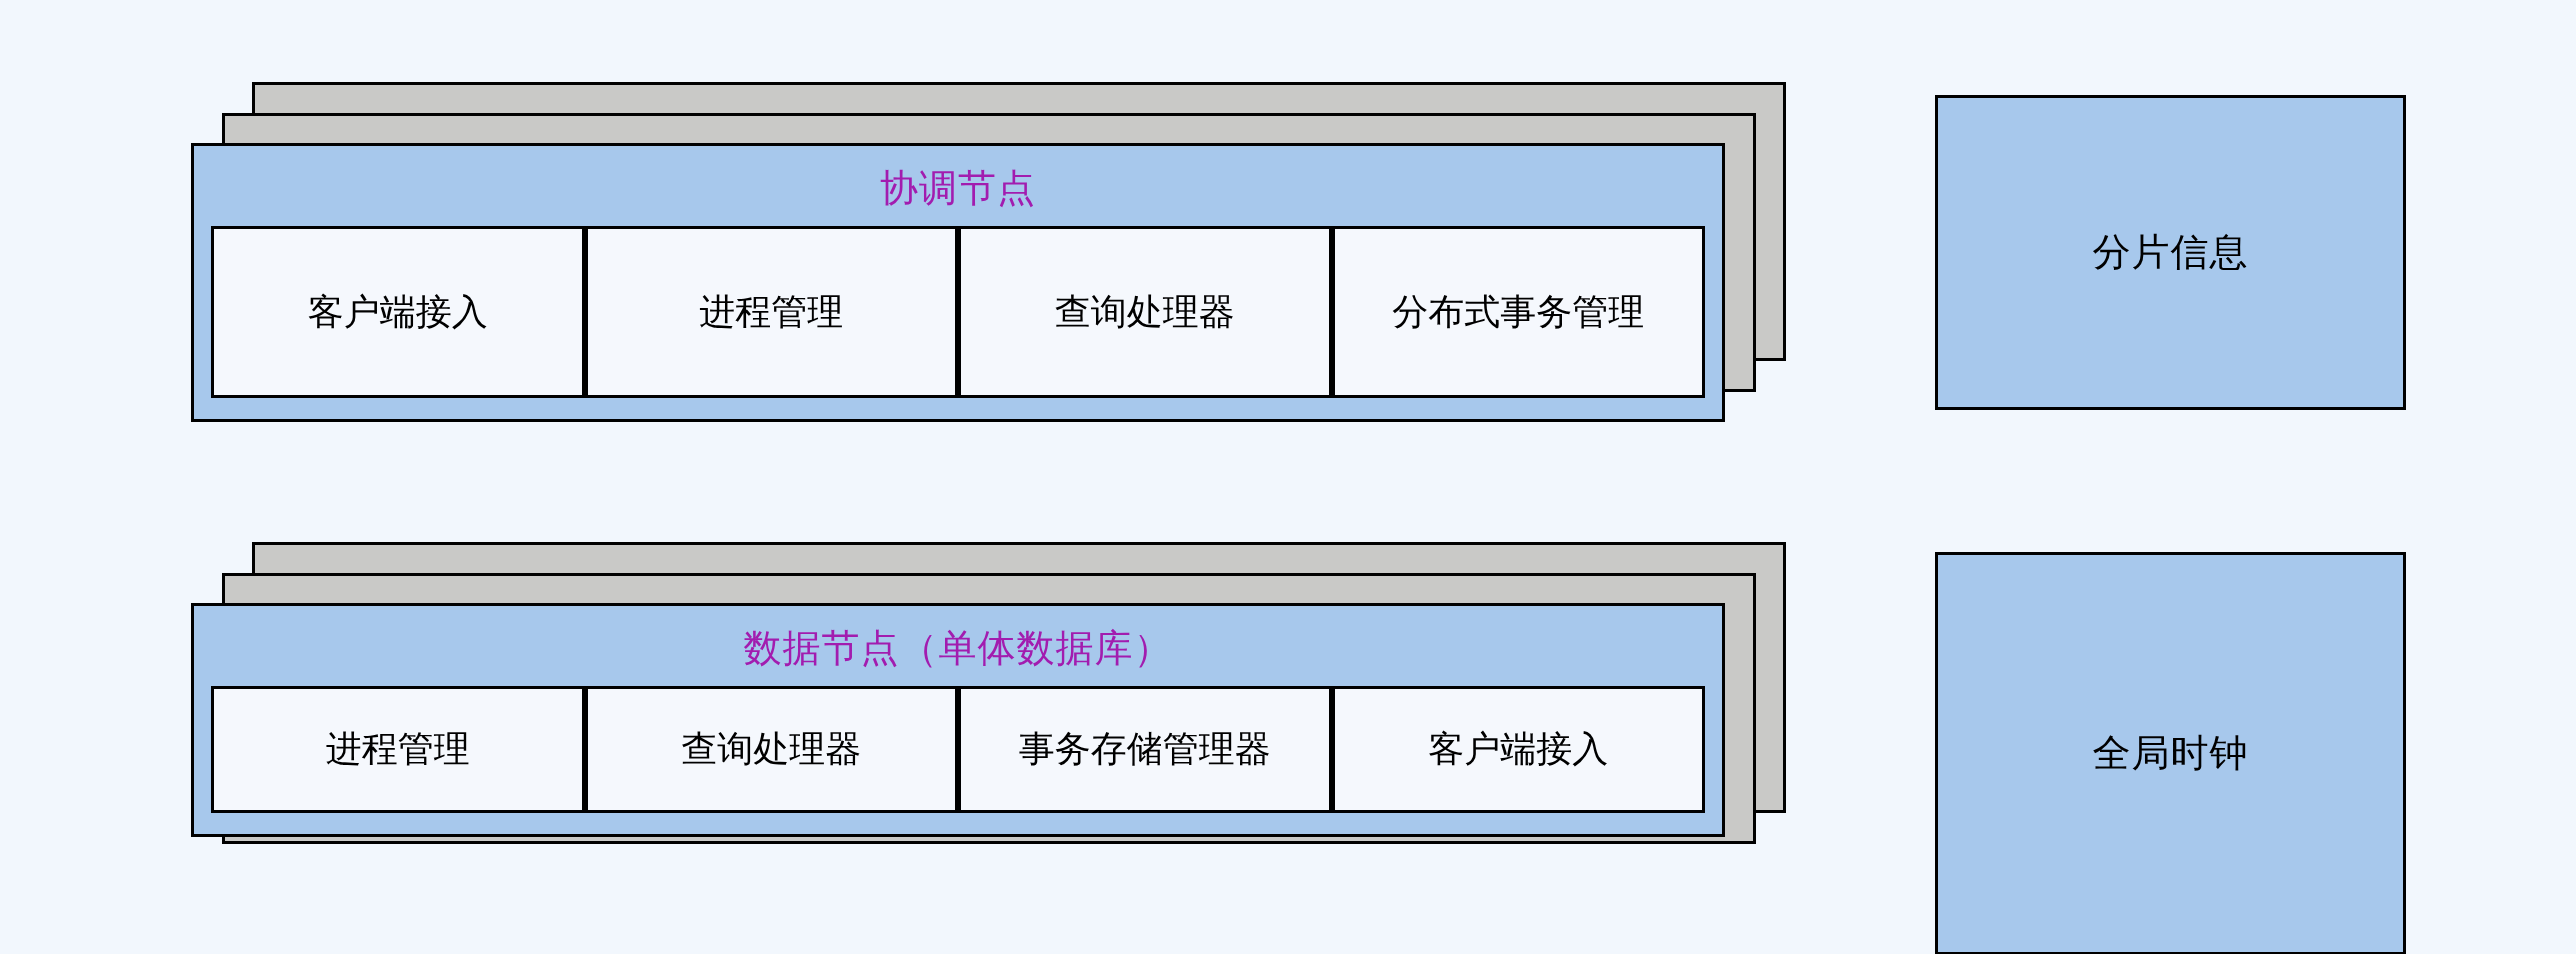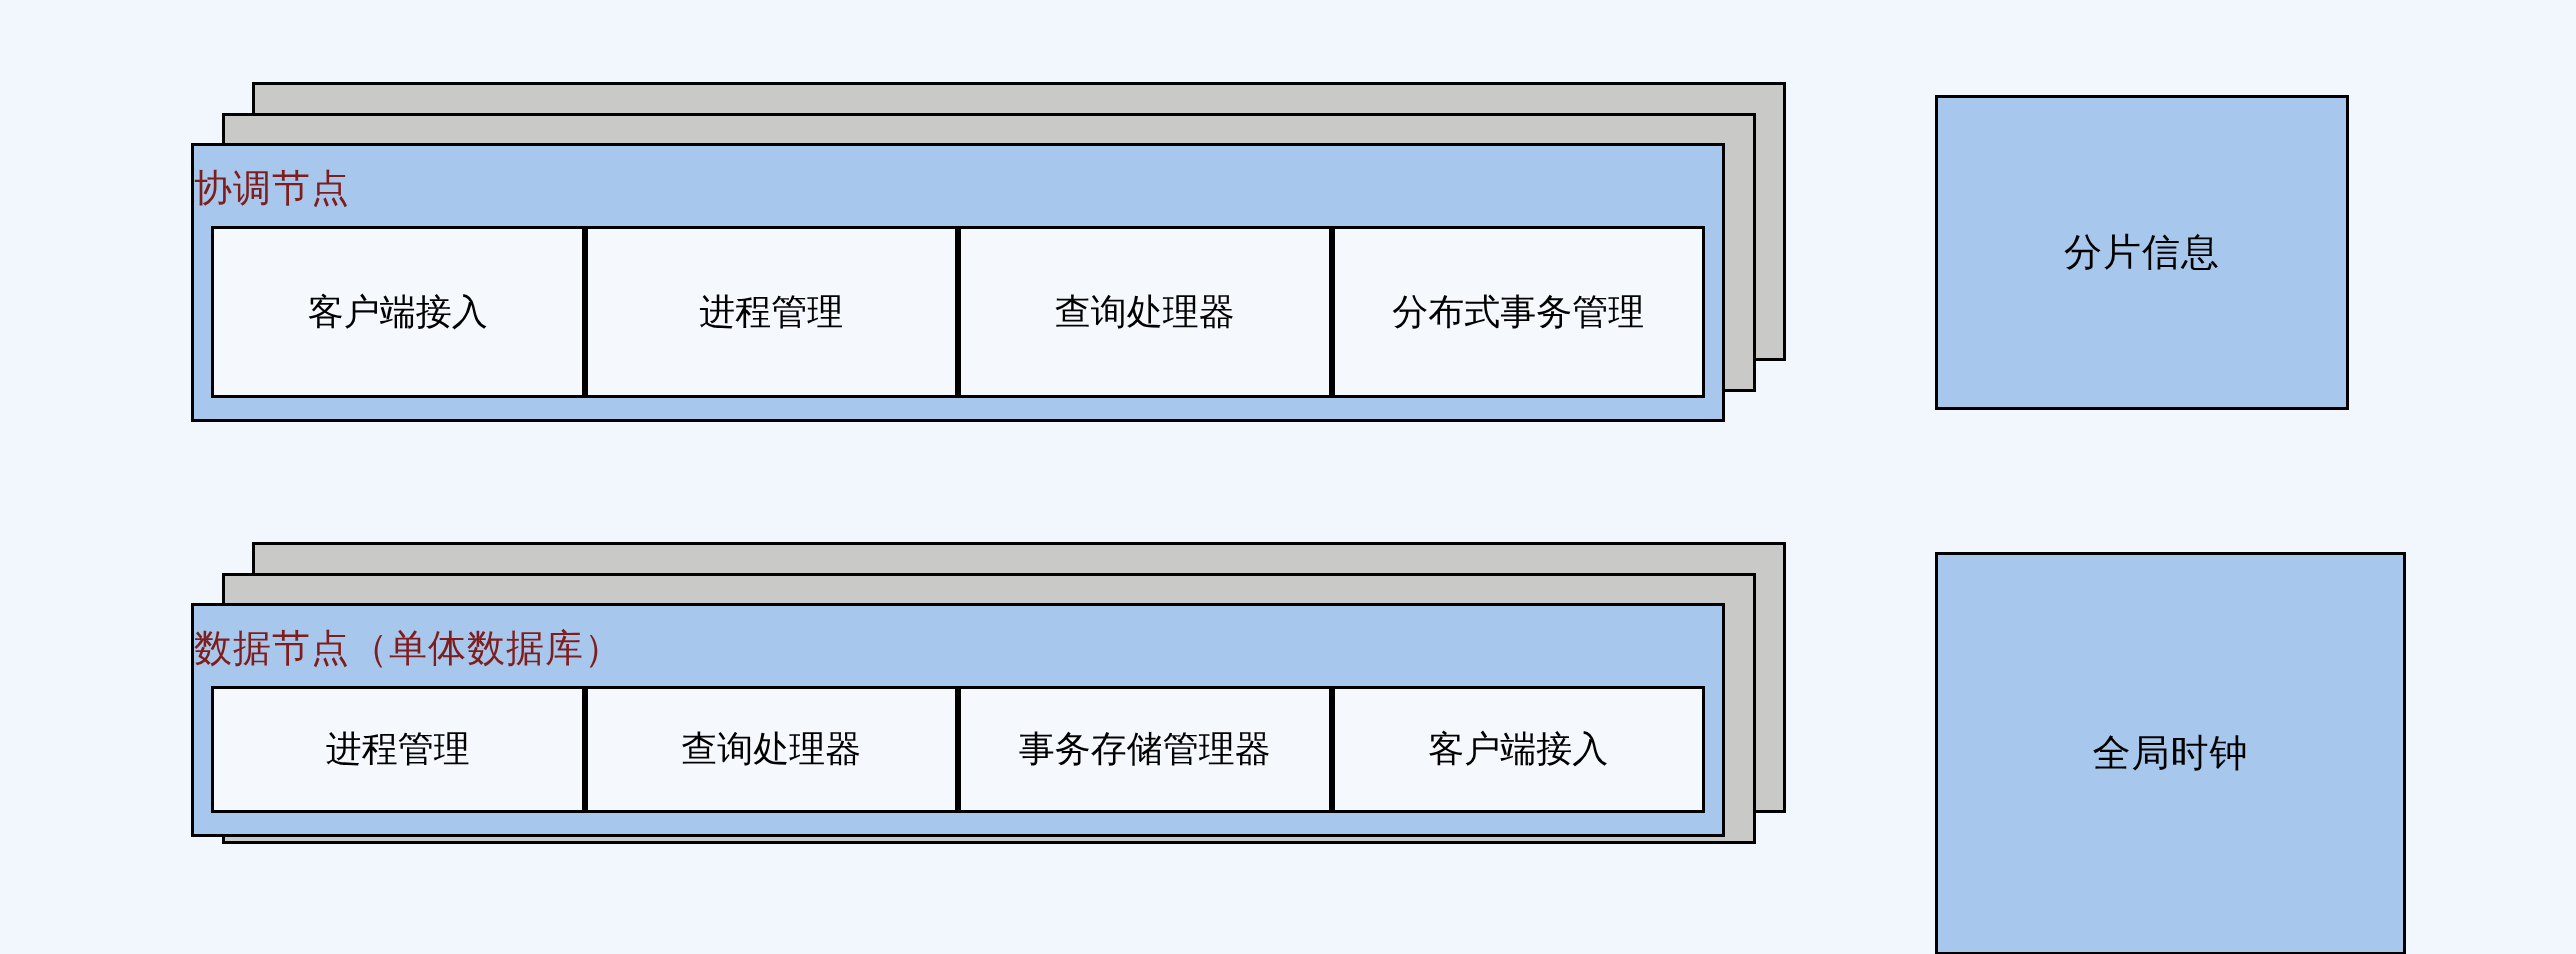--- a/index.html
+++ b/index.html
@@ -37,23 +37,23 @@
     left: 0;
     top: 0;
     background: #a7c8ec;
     border: 3.8px solid #000000;
     box-sizing: border-box;
     display: flex;
     flex-direction: column;
     align-items: stretch;
   }
   .node-title {
-    text-align: left;
+    text-align: center;
     font-size: 38px;
-    color: #7f1d1d;
+    color: #a21caf;
     line-height: 1;
     padding-top: 23px;
     padding-bottom: 19px;
     letter-spacing: 1px;
     white-space: nowrap;
   }
   .node-components {
     display: flex;
     flex-direction: row;
     padding: 0 17px 21px 17px;
@@ -90,21 +90,21 @@
 
   
   #group-coordinator { left: 191px; top: 143px; width: 1534px; height: 279px; }
   #group-coordinator .stack-layer { width: 1534px; height: 279px; }
   #group-coordinator .node-card   { width: 1534px; height: 279px; }
 
   #group-datanode { left: 191px; top: 603px; width: 1534px; height: 271px; }
   #group-datanode .stack-layer { width: 1534px; height: 271px; }
   #group-datanode .node-card   { width: 1534px; height: 234px; }
 
-  #box-shard-info  { left: 1935px; top: 95px; width: 414px; height: 315px; }
+  #box-shard-info  { left: 1935px; top: 95px; width: 471px; height: 315px; }
   #box-global-clock{ left: 1935px; top: 552px; width: 471px; height: 403px; }
 </style>
 </head>
 <body>
 
 <div id="canvas">
 
   <div class="node-stack" id="group-coordinator">
 
     <div class="stack-layer back"></div>

